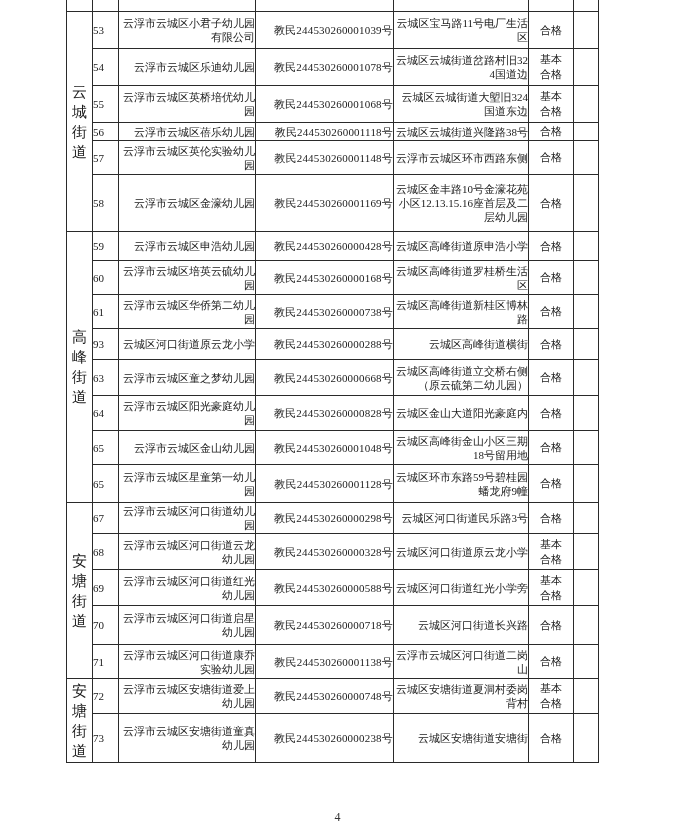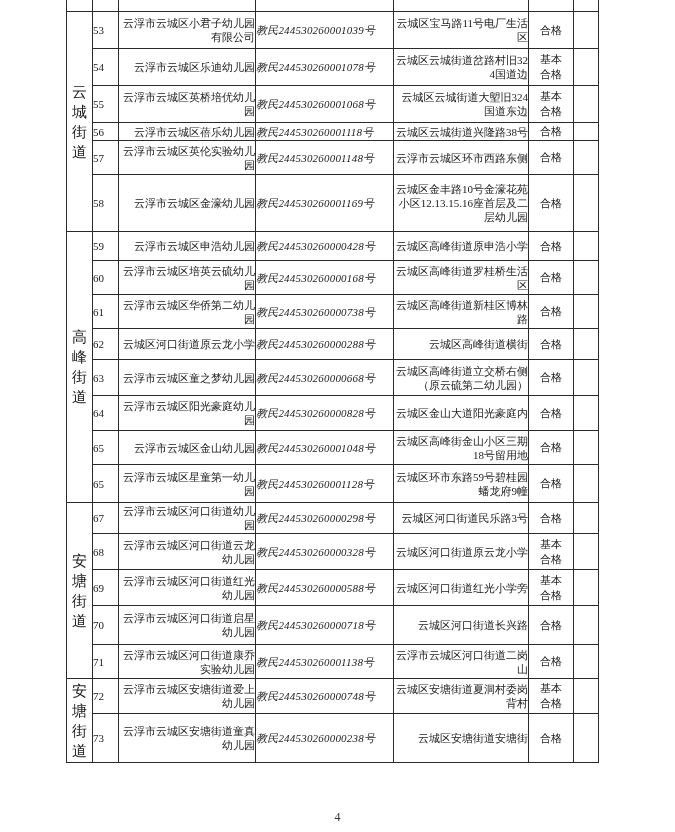--- a/index.html
+++ b/index.html
@@ -49,21 +49,21 @@
     font-size: 15px;
     line-height: 20px;
     text-align: center;
   }
   td.no { text-align: left; }
   td.name, td.addr {
     text-align: right;
     padding: 1px 6px;
     word-break: break-all;
   }
-  td.lic { text-align: left; letter-spacing: 0.2px; font-style: italic; }
+  td.lic { text-align: right; letter-spacing: 0.2px; }
   td.status { text-align: center; }
   .stext {
     width: 2em;
     margin: 0 auto;
     word-break: break-all;
     line-height: 15px;
   }
   .page-number {
     position: absolute;
     left: 0; top: 810px;
@@ -192,21 +192,21 @@
         <td class="no">61</td>
         <td class="name">云浮市云城区华侨第二幼儿园</td>
         <td class="lic">教民244530260000738号</td>
         <td class="addr">云城区高峰街道新桂区博林路</td>
         <td class="status">
             <div class="stext">合格</div>
           </td>
         <td class="blank"></td>
       </tr>
       <tr style="height:31px">
-        <td class="no">62</td>
+        <td class="no">93</td>
         <td class="name">云城区河口街道原云龙小学</td>
         <td class="lic">教民244530260000288号</td>
         <td class="addr">云城区高峰街道横街</td>
         <td class="status">
             <div class="stext">合格</div>
           </td>
         <td class="blank"></td>
       </tr>
       <tr style="height:36px">
         <td class="no">63</td>

